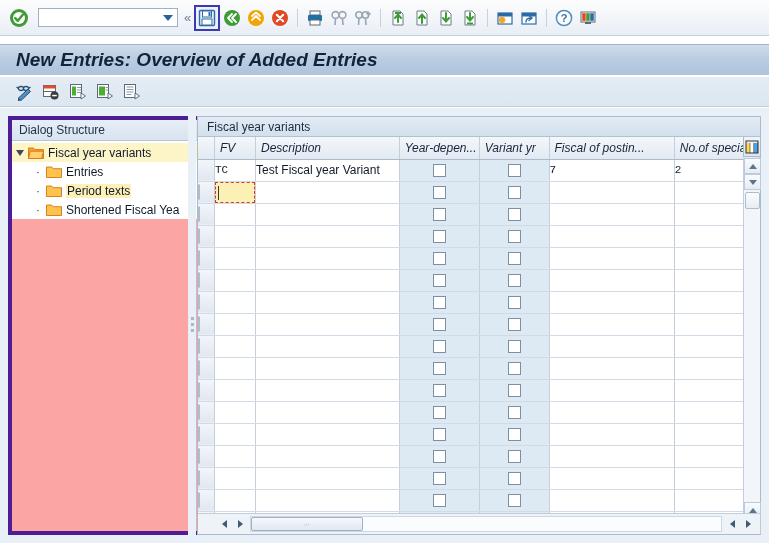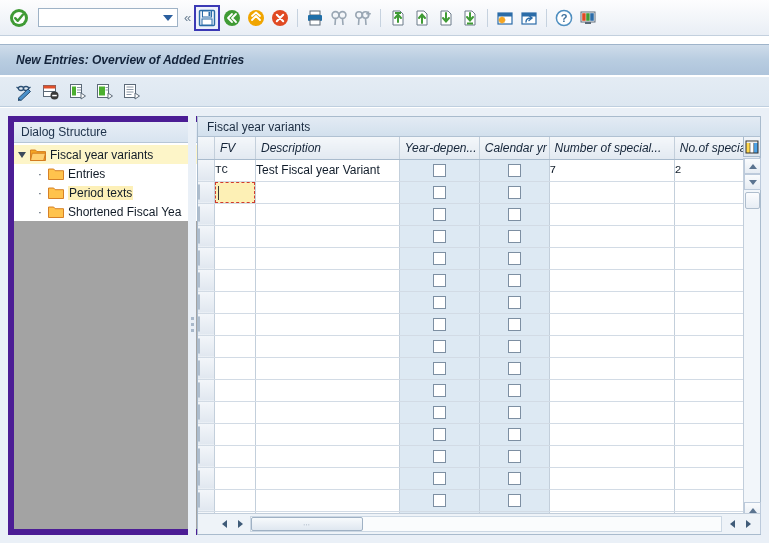--- a/index.html
+++ b/index.html
@@ -60,21 +60,21 @@
   .titlebar {
     position: absolute; left: 0; top: 44px; width: 769px; height: 32px;
     background: linear-gradient(to bottom, #cfdcea 0%, #b9cde1 48%, #aec4db 100%);
     border-top: 1px solid #9fb4ca;
     border-bottom: 1px solid #ffffff;
     display: flex; align-items: center;
     box-sizing: border-box;
   }
   .title-text {
     margin-left: 16px;
-    font-size: 12px; font-weight: bold; font-style: italic;
+    font-size: 19px; font-weight: bold; font-style: italic;
     color: #13233a;
   }
 
   
   .apptoolbar {
     position: absolute; left: 0; top: 77px; width: 769px; height: 30px;
     background: linear-gradient(to bottom, #e4ecf4 0%, #dde7f1 100%);
     border-bottom: 1px solid #bfcfdf;
     display: flex; align-items: center; gap: 3px;
     padding-left: 12px;
@@ -84,22 +84,22 @@
 
   
   .main {
     position: absolute; left: 0; top: 108px; width: 769px; height: 435px;
     background: #eaf0f7;
   }
 
   
   .sidebar {
     position: absolute; left: 8px; top: 8px; width: 200px; height: 419px;
-    background: #a3a3a3;
-    border: 6px solid #4c1d95;
+    background: #fca5a5;
+    border: 4px solid #4c1d95;
     box-sizing: border-box;
   }
   .sidebar-head {
     height: 21px; line-height: 21px;
     background: linear-gradient(to bottom, #e7eef6 0%, #d8e4f0 100%);
     border-bottom: 1px solid #b7c6d6;
     padding-left: 7px;
     font-size: 12px; color: #20344c;
     box-sizing: border-box;
   }
@@ -542,22 +542,22 @@
             <col style="width:68px">
             <col style="width:122px">
             <col style="width:83px">
           </colgroup>
           <thead>
             <tr>
               <th class="sel-col"></th>
               <th>FV</th>
               <th>Description</th>
               <th>Year-depen...</th>
-              <th>Calendar yr</th>
-              <th>Number of special...</th>
+              <th>Variant yr</th>
+              <th>Fiscal of postin...</th>
               <th>No.of special peri</th>
             </tr>
           </thead>
           <tbody>
 
             <tr>
               <td class="sel-col"></td>
               <td class="cell val">TC</td>
               <td class="cell">Test Fiscal year Variant</td>
               <td class="cell chk"><span class="cb"></span></td>

